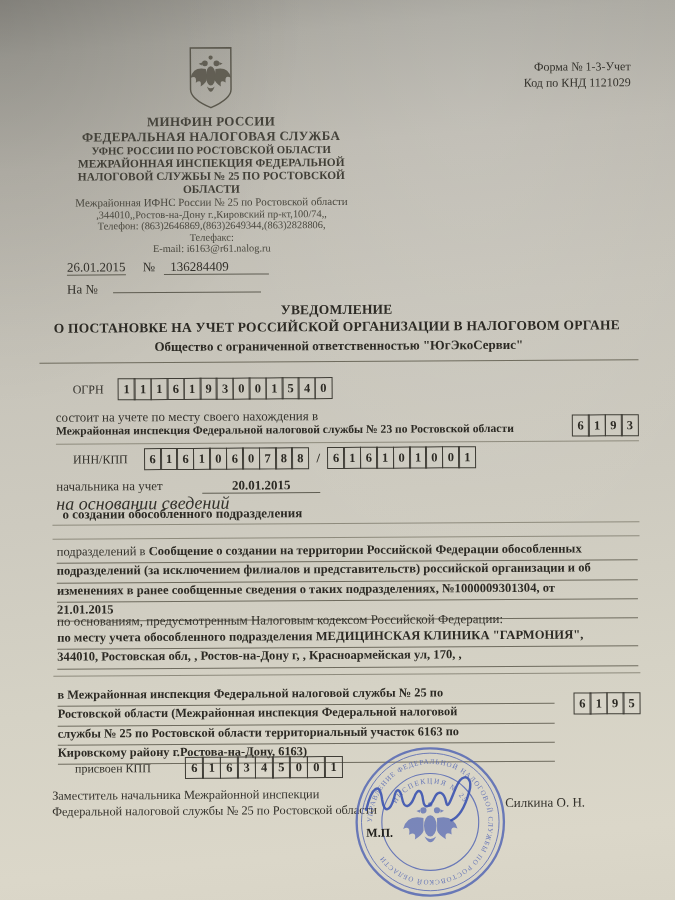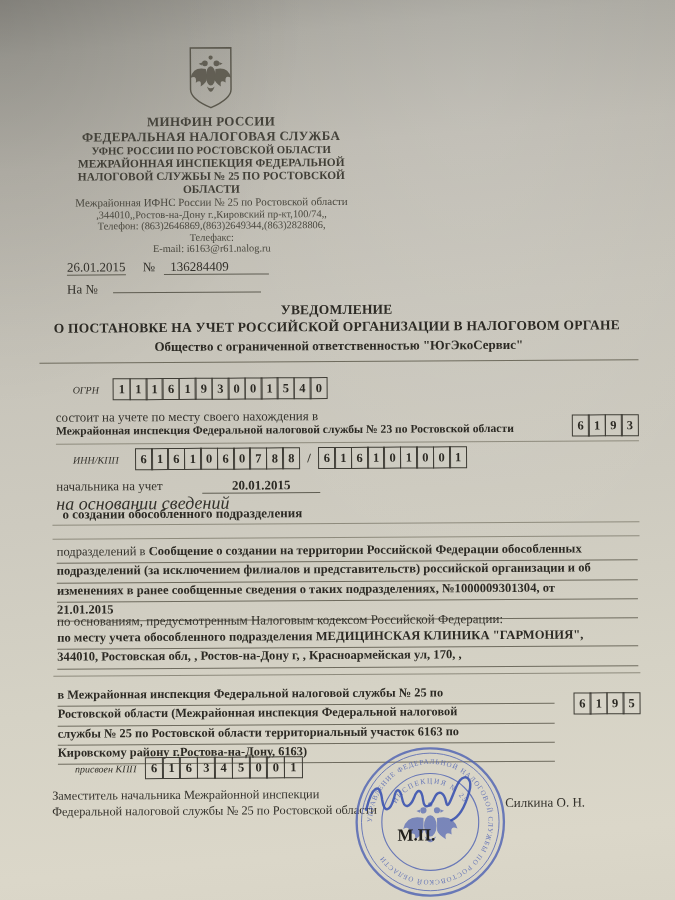--- a/index.html
+++ b/index.html
@@ -27,29 +27,33 @@
     display:flex;align-items:center;justify-content:center;
     font-weight:bold;font-size:12.5px;color:#2c2a24;background:rgba(255,255,255,0.04);
   }
   .cell + .cell{margin-left:-1.6px;}
   .pline{height:18.3px;border-bottom:1px solid #6e6b5e;font-size:12.6px;font-weight:bold;color:#2c2a24;white-space:nowrap;overflow:visible;}
   .letterhead{left:48px;top:44px;width:330px;text-align:center;color:#4a483f;}
   .lh-big{font-size:13px;font-weight:600;letter-spacing:.3px;line-height:14.5px;color:#45433b;}
   .lh-bold{font-size:11.4px;font-weight:700;line-height:13px;max-width:302px;margin:0 auto;color:#403e36;}
   .lh-reg{font-size:11px;line-height:12.5px;max-width:290px;margin:0 auto;color:#4a483f;}
   .lh-small{font-size:10.4px;line-height:11.6px;color:#4a483f;}
-  .lbl{font-size:10px;font-style:italic;}
+  .lbl{font-size:12px;}
   svg text{font-family:"Liberation Serif","DejaVu Serif",serif;}
 </style>
 </head>
 <body>
 
 <div class="photo">
 <div class="sheet">
 
+  <div class="abs r" style="top:60px;right:42px;font-size:12px;line-height:16px;">
+    <div>Форма № 1-3-Учет</div>
+    <div>Код по КНД 1121029</div>
+  </div>
 
   <div class="abs letterhead">
     <svg width="54" height="66" viewBox="0 0 56 68">
       <path d="M7 3 H49 V46 Q49 56 28 65 Q7 56 7 46 Z" fill="none" stroke="#5a574c" stroke-width="1.5"></path>
       <g fill="#5a574c" opacity="0.9">
         <circle cx="28" cy="13" r="2.2"></circle>
         <circle cx="22" cy="19" r="3"></circle>
         <circle cx="34" cy="19" r="3"></circle>
         <path d="M19.2 18 l-3.6 1.4 3.2 1.8 z"></path>
         <path d="M36.8 18 l3.6 1.4 -3.2 1.8 z"></path>
@@ -178,21 +182,21 @@
     <div class="pline" style="font-size:12.4px;">Кировскому району г.Ростова-на-Дону, 6163)</div>
   </div>
   <div class="abs cellrow" style="right:36px;top:694px;">
     <span class="cell">6</span>
     <span class="cell">1</span>
     <span class="cell">9</span>
     <span class="cell">5</span>
   </div>
 
   <div class="abs" style="left:73px;top:756px;display:flex;align-items:center;">
-    <span class="lbl" style="margin-right:8px;">присвоен КПП</span>
+    <span class="lbl" style="margin-right:34px;">присвоен КПП</span>
     <span class="cellrow">
       <span class="cell" style="width:17px;">6</span>
       <span class="cell" style="width:17px;">1</span>
       <span class="cell" style="width:17px;">6</span>
       <span class="cell" style="width:17px;">3</span>
       <span class="cell" style="width:17px;">4</span>
       <span class="cell" style="width:17px;">5</span>
       <span class="cell" style="width:17px;">0</span>
       <span class="cell" style="width:17px;">0</span>
       <span class="cell" style="width:17px;">1</span>
@@ -228,16 +232,16 @@
       <path d="M73 76 Q56 72 52 87 Q60 83 58 93 Q66 89 64 98 Q72 93 73 89 Z"></path>
       <path d="M87 76 Q104 72 108 87 Q100 83 102 93 Q94 89 96 98 Q88 93 87 89 Z"></path>
       <path d="M74 95 Q80 107 86 95 Q80 100 74 95 Z"></path>
     </g>
   </svg>
 
   <svg class="abs" style="left:358px;top:772px;" width="128" height="60" viewBox="0 0 128 60">
     <path d="M6 38 C 12 14, 20 10, 22 28 C 24 42, 30 40, 34 26 C 36 16, 40 16, 42 27 C 44 38, 50 36, 54 26 C 58 15, 62 19, 63 29 C 64 38, 70 36, 74 27 C 78 18, 84 20, 86 31 C 88 42, 94 16, 100 9 C 106 2, 113 8, 109 21 C 105 35, 99 46, 91 49" fill="none" stroke="#3b53b0" stroke-width="2.4" stroke-linecap="round" opacity="0.9"></path>
   </svg>
 
-  <div class="abs b" style="left:395px;top:826px;font-size:17px;color:#22211d;">М.П.</div>
+  <div class="abs b" style="left:364px;top:826px;font-size:12px;color:#22211d;">М.П.</div>
 
 </div>
 </div>
 
 </body></html>

